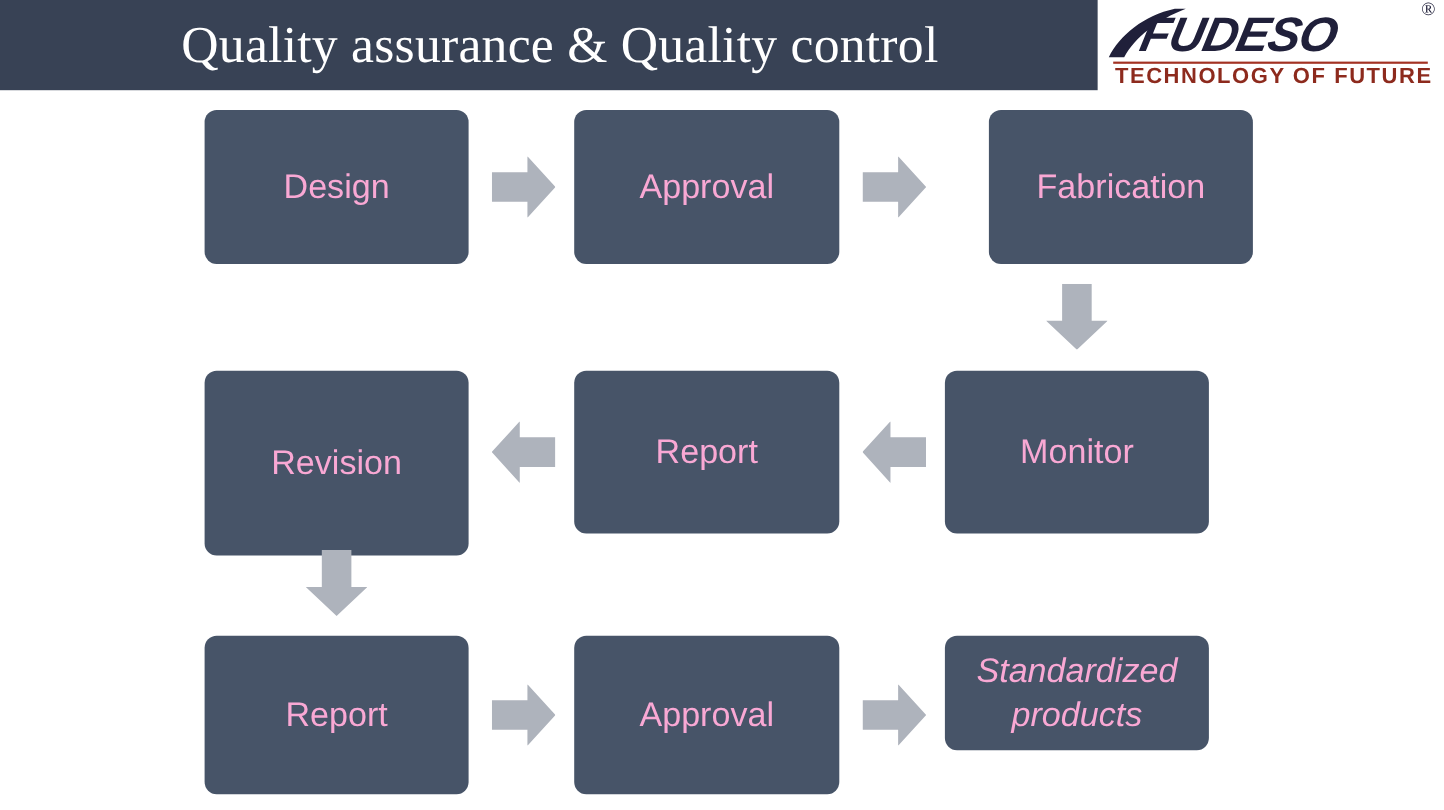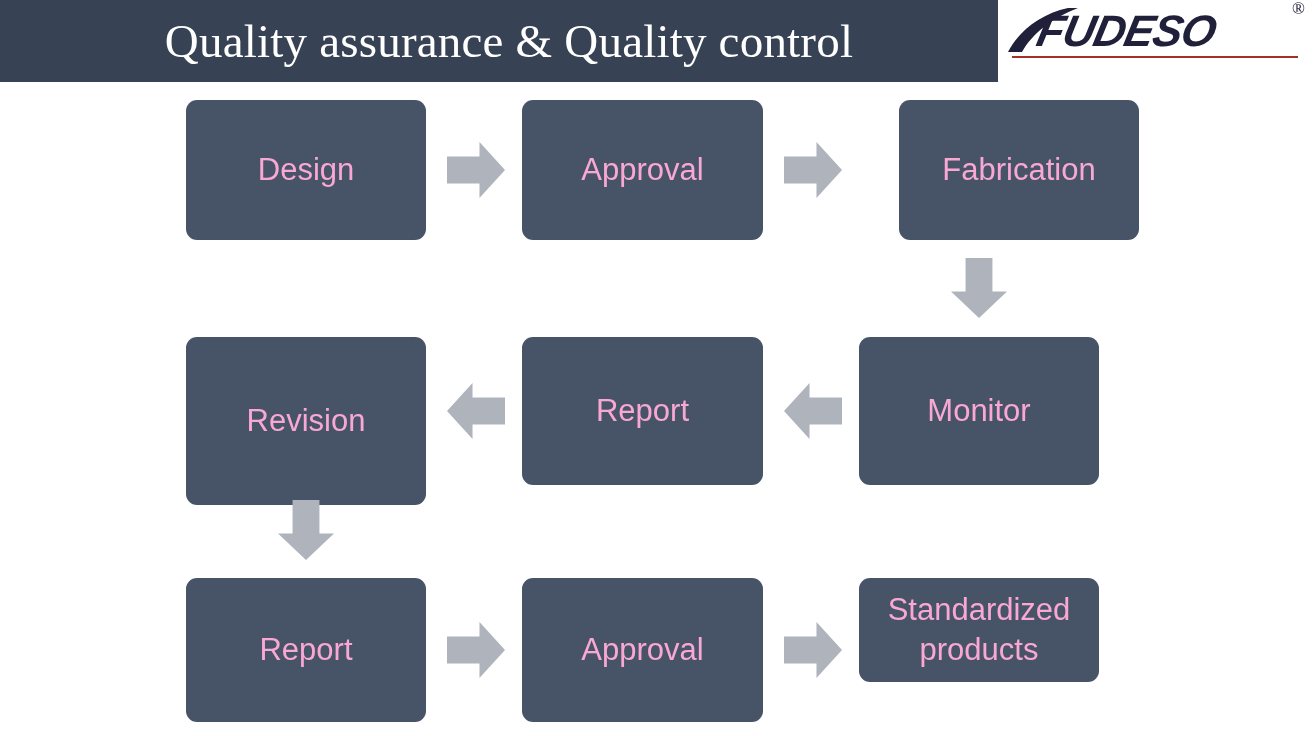--- a/index.html
+++ b/index.html
@@ -139,20 +139,21 @@
 
         <path d="M2 50 C12 30 34 12 62 6 L72 6 C46 16 26 32 16 50 Z"></path>
       </g>
       <g fill="#20203a" font-family="Liberation Sans, sans-serif" font-size="44" font-weight="bold" font-style="italic" letter-spacing="-1">
         <text x="28" y="44" transform="skewX(-12) translate(10,0)">FUDESO</text>
       </g>
     </svg>
   </div>
   <div class="logo-reg">®</div>
   <div class="logo-rule"></div>
+  <div class="logo-tagline">TECHNOLOGY OF FUTURE</div>
 </div>
 
 <div class="node" style="left:186px; top:100px; width:240px; height:140px;">Design</div>
 
 <div class="arrow right" style="left:447px; top:142px; width:58px; height:56px;"></div>
 
 <div class="node" style="left:522px; top:100px; width:241px; height:140px;">Approval</div>
 
 <div class="arrow right" style="left:784px; top:142px; width:58px; height:56px;"></div>
 
@@ -173,13 +174,13 @@
 <div class="arrow down" style="left:278px; top:500px; width:56px; height:60px;"></div>
 
 <div class="node" style="left:186px; top:578px; width:240px; height:144px;">Report</div>
 
 <div class="arrow right" style="left:447px; top:622px; width:58px; height:56px;"></div>
 
 <div class="node" style="left:522px; top:578px; width:241px; height:144px;">Approval</div>
 
 <div class="arrow right" style="left:784px; top:622px; width:58px; height:56px;"></div>
 
-<div class="node" style="left:859px; top:578px; width:240px; height:104px; padding:20px 30px;">Standardized products</div>
+<div class="node" style="left:859px; top:578px; width:240px; height:104px; padding:20px 30px;font-style:italic;">Standardized products</div>
 
 </body></html>

